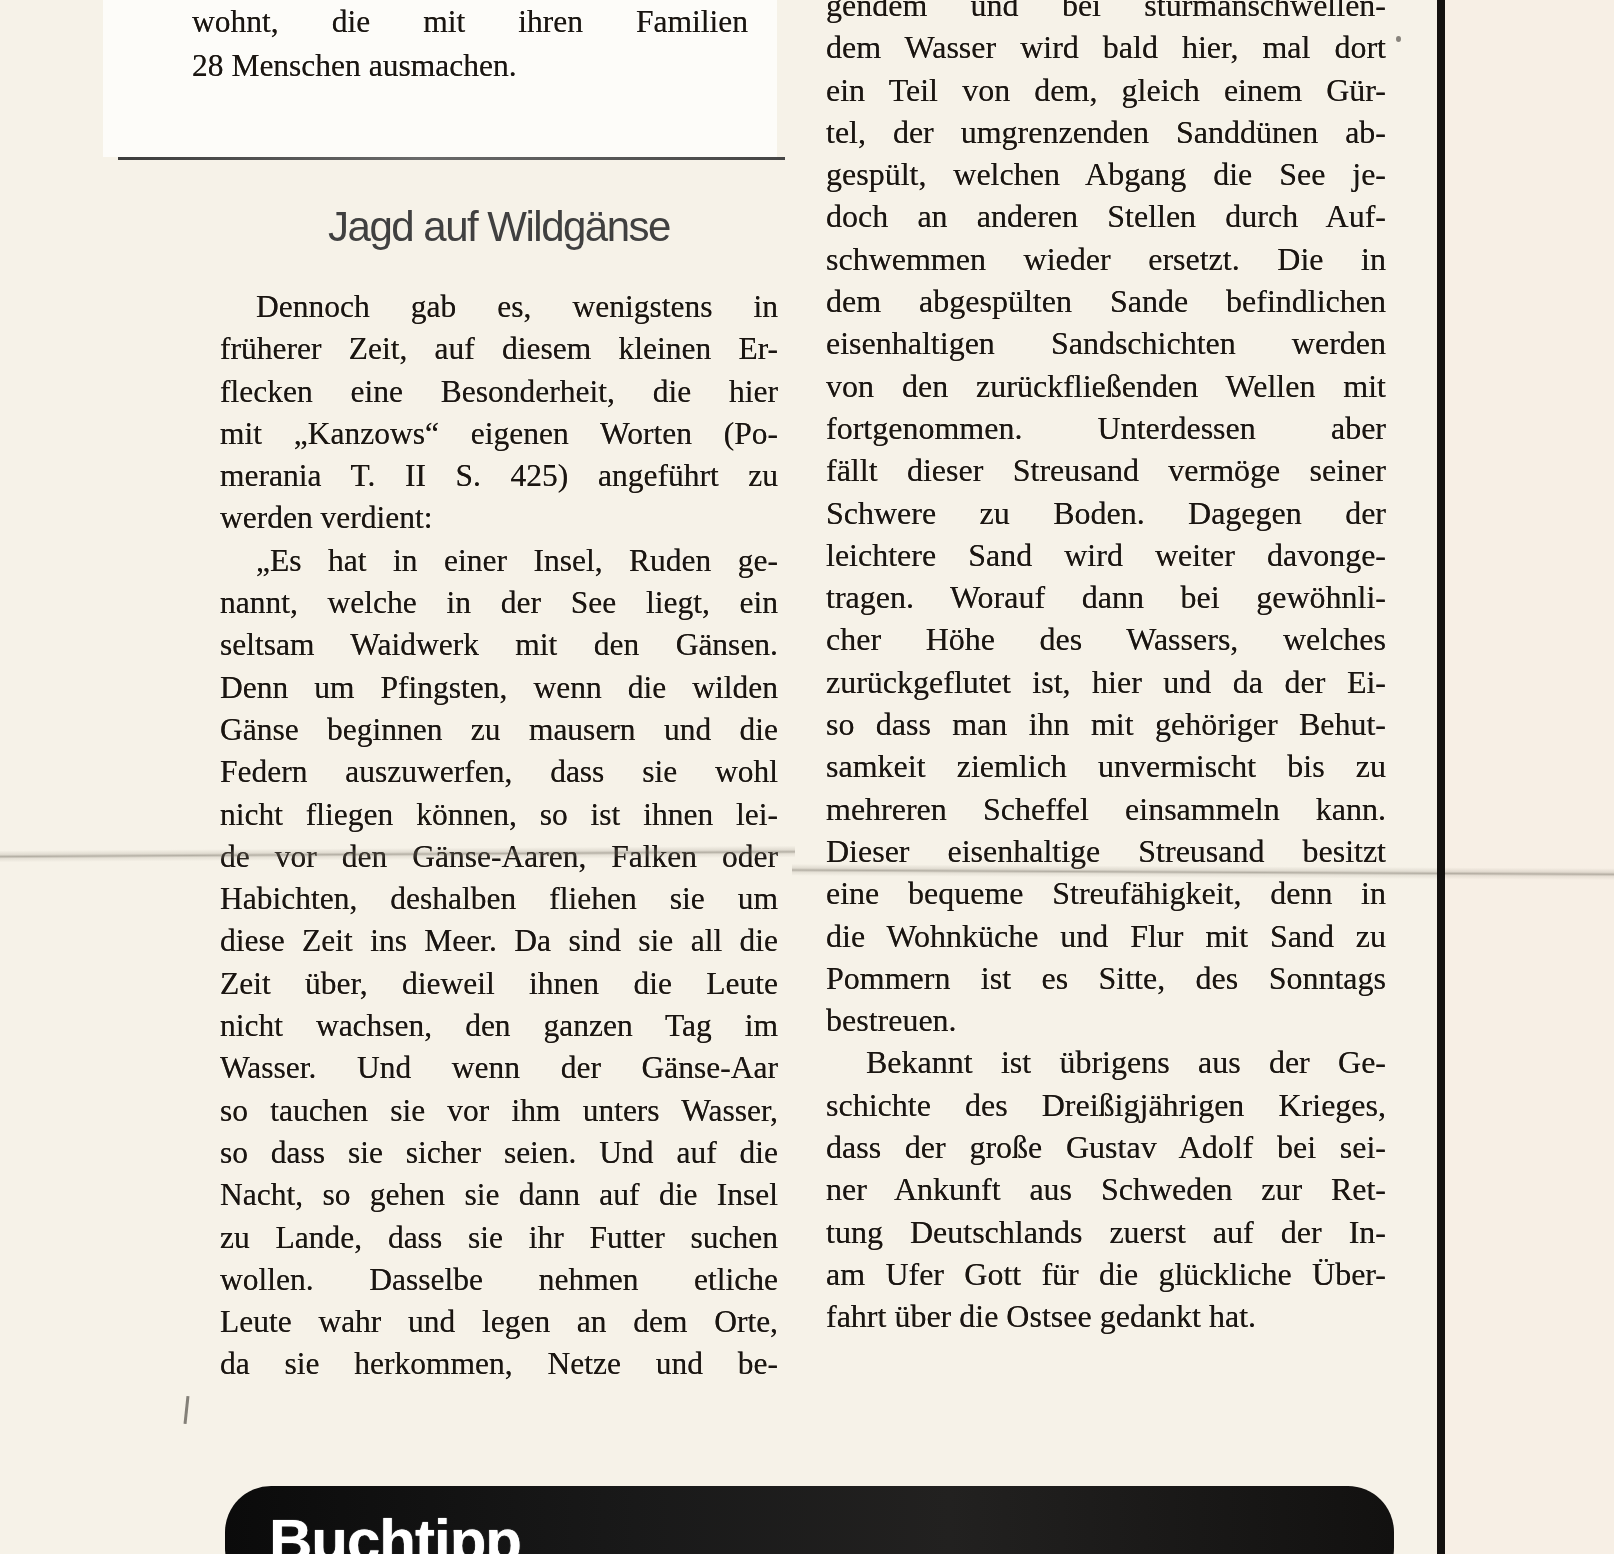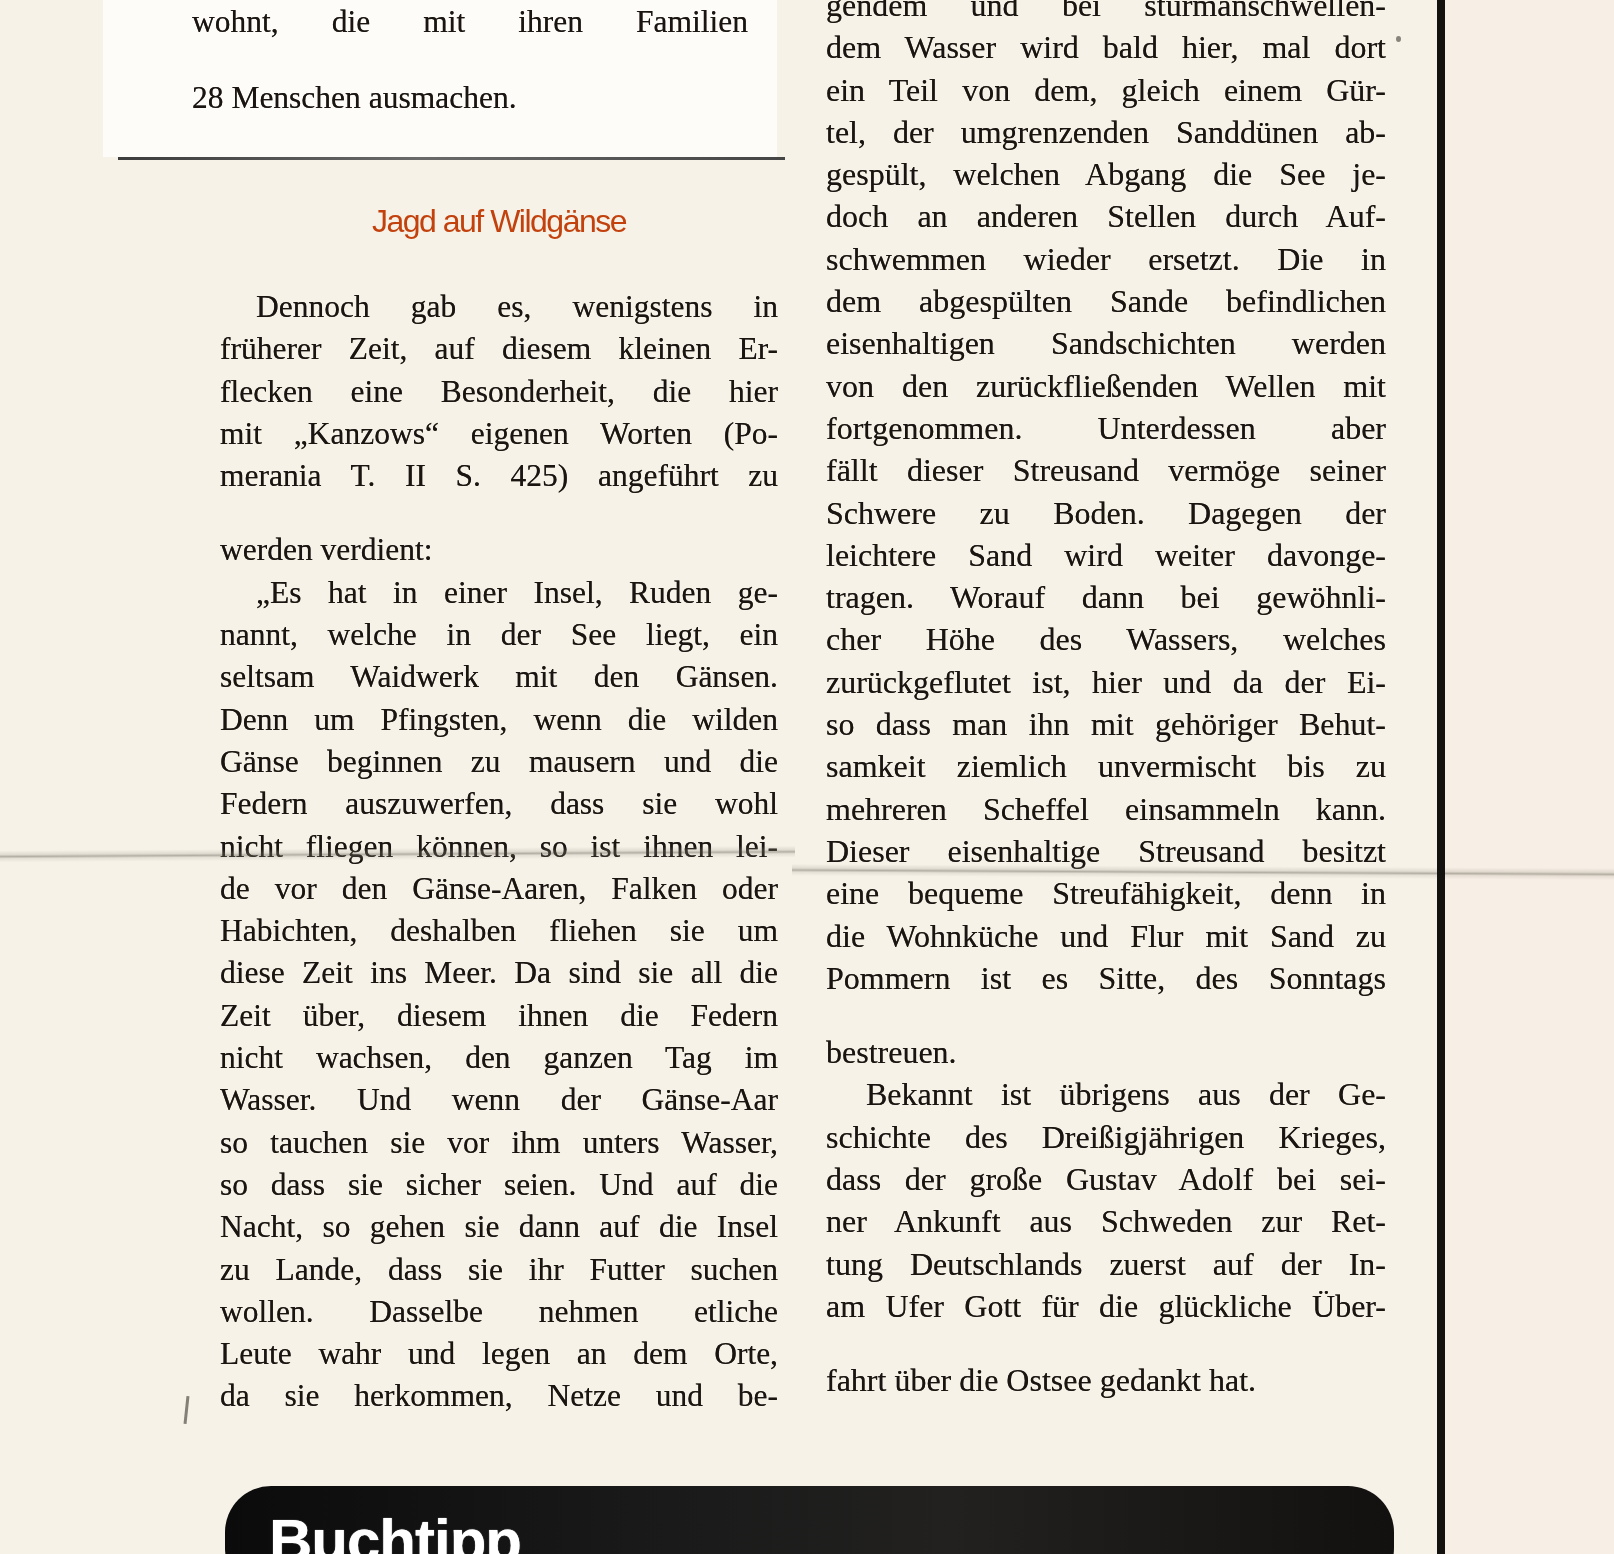--- a/index.html
+++ b/index.html
@@ -40,22 +40,22 @@
 
   .fragment {
     position: absolute; left: 192px; top: 0; width: 556px;
     font-size: 31.5px; line-height: 44px;
     text-shadow: 0 0 0.6px rgba(22,17,12,0.75);
   }
 
   .headline {
     position: absolute; left: 220px; top: 203px; width: 558px;
     font-family: "Liberation Sans", sans-serif;
-    font-size: 32px; letter-spacing: -1.5px; font-weight: 400;
-    color: #c2410c; text-align: center; white-space: nowrap;
+    font-size: 42px; letter-spacing: -1.5px; font-weight: 400;
+    color: #404040; text-align: center; white-space: nowrap;
   }
 
   .col {
     position: absolute;
     text-shadow: 0 0 0.6px rgba(22,17,12,0.75);
   }
   .col-left {
     left: 220px; top: 286px; width: 558px;
     font-size: 31.5px; line-height: 42.3px;
   }
@@ -63,21 +63,21 @@
     left: 826px; top: -16px; width: 560px;
     font-size: 32px; line-height: 42.3px;
   }
 
   .para { margin: 0; }
   .line {
     text-align: justify;
     text-align-last: justify;
     white-space: normal;
   }
-  .line.last { text-align-last: left; margin-top: 32px; }
+  .line.last { text-align-last: left; }
   .line.indent { text-indent: 36px; }
   .col-right .line.indent { text-indent: 40px; }
 
   
   .crease {
     position: absolute; height: 12px;
     background: linear-gradient(180deg,
       rgba(200,196,186,0) 0%,
       rgba(160,153,140,0.25) 35%,
       rgba(100,94,82,0.45) 52%,
@@ -143,21 +143,21 @@
         <div class="line indent">„Es hat in einer Insel, Ruden ge-</div>
         <div class="line">nannt, welche in der See liegt, ein</div>
         <div class="line">seltsam Waidwerk mit den Gänsen.</div>
         <div class="line">Denn um Pfingsten, wenn die wilden</div>
         <div class="line">Gänse beginnen zu mausern und die</div>
         <div class="line">Federn auszuwerfen, dass sie wohl</div>
         <div class="line">nicht fliegen können, so ist ihnen lei-</div>
         <div class="line">de vor den Gänse-Aaren, Falken oder</div>
         <div class="line">Habichten, deshalben fliehen sie um</div>
         <div class="line">diese Zeit ins Meer. Da sind sie all die</div>
-        <div class="line">Zeit über, diesem ihnen die Federn</div>
+        <div class="line">Zeit über, dieweil ihnen die Leute</div>
         <div class="line">nicht wachsen, den ganzen Tag im</div>
         <div class="line">Wasser. Und wenn der Gänse-Aar</div>
         <div class="line">so tauchen sie vor ihm unters Wasser,</div>
         <div class="line">so dass sie sicher seien. Und auf die</div>
         <div class="line">Nacht, so gehen sie dann auf die Insel</div>
         <div class="line">zu Lande, dass sie ihr Futter suchen</div>
         <div class="line">wollen. Dasselbe nehmen etliche</div>
         <div class="line">Leute wahr und legen an dem Orte,</div>
         <div class="line">da sie herkommen, Netze und be-</div>
       </div>

